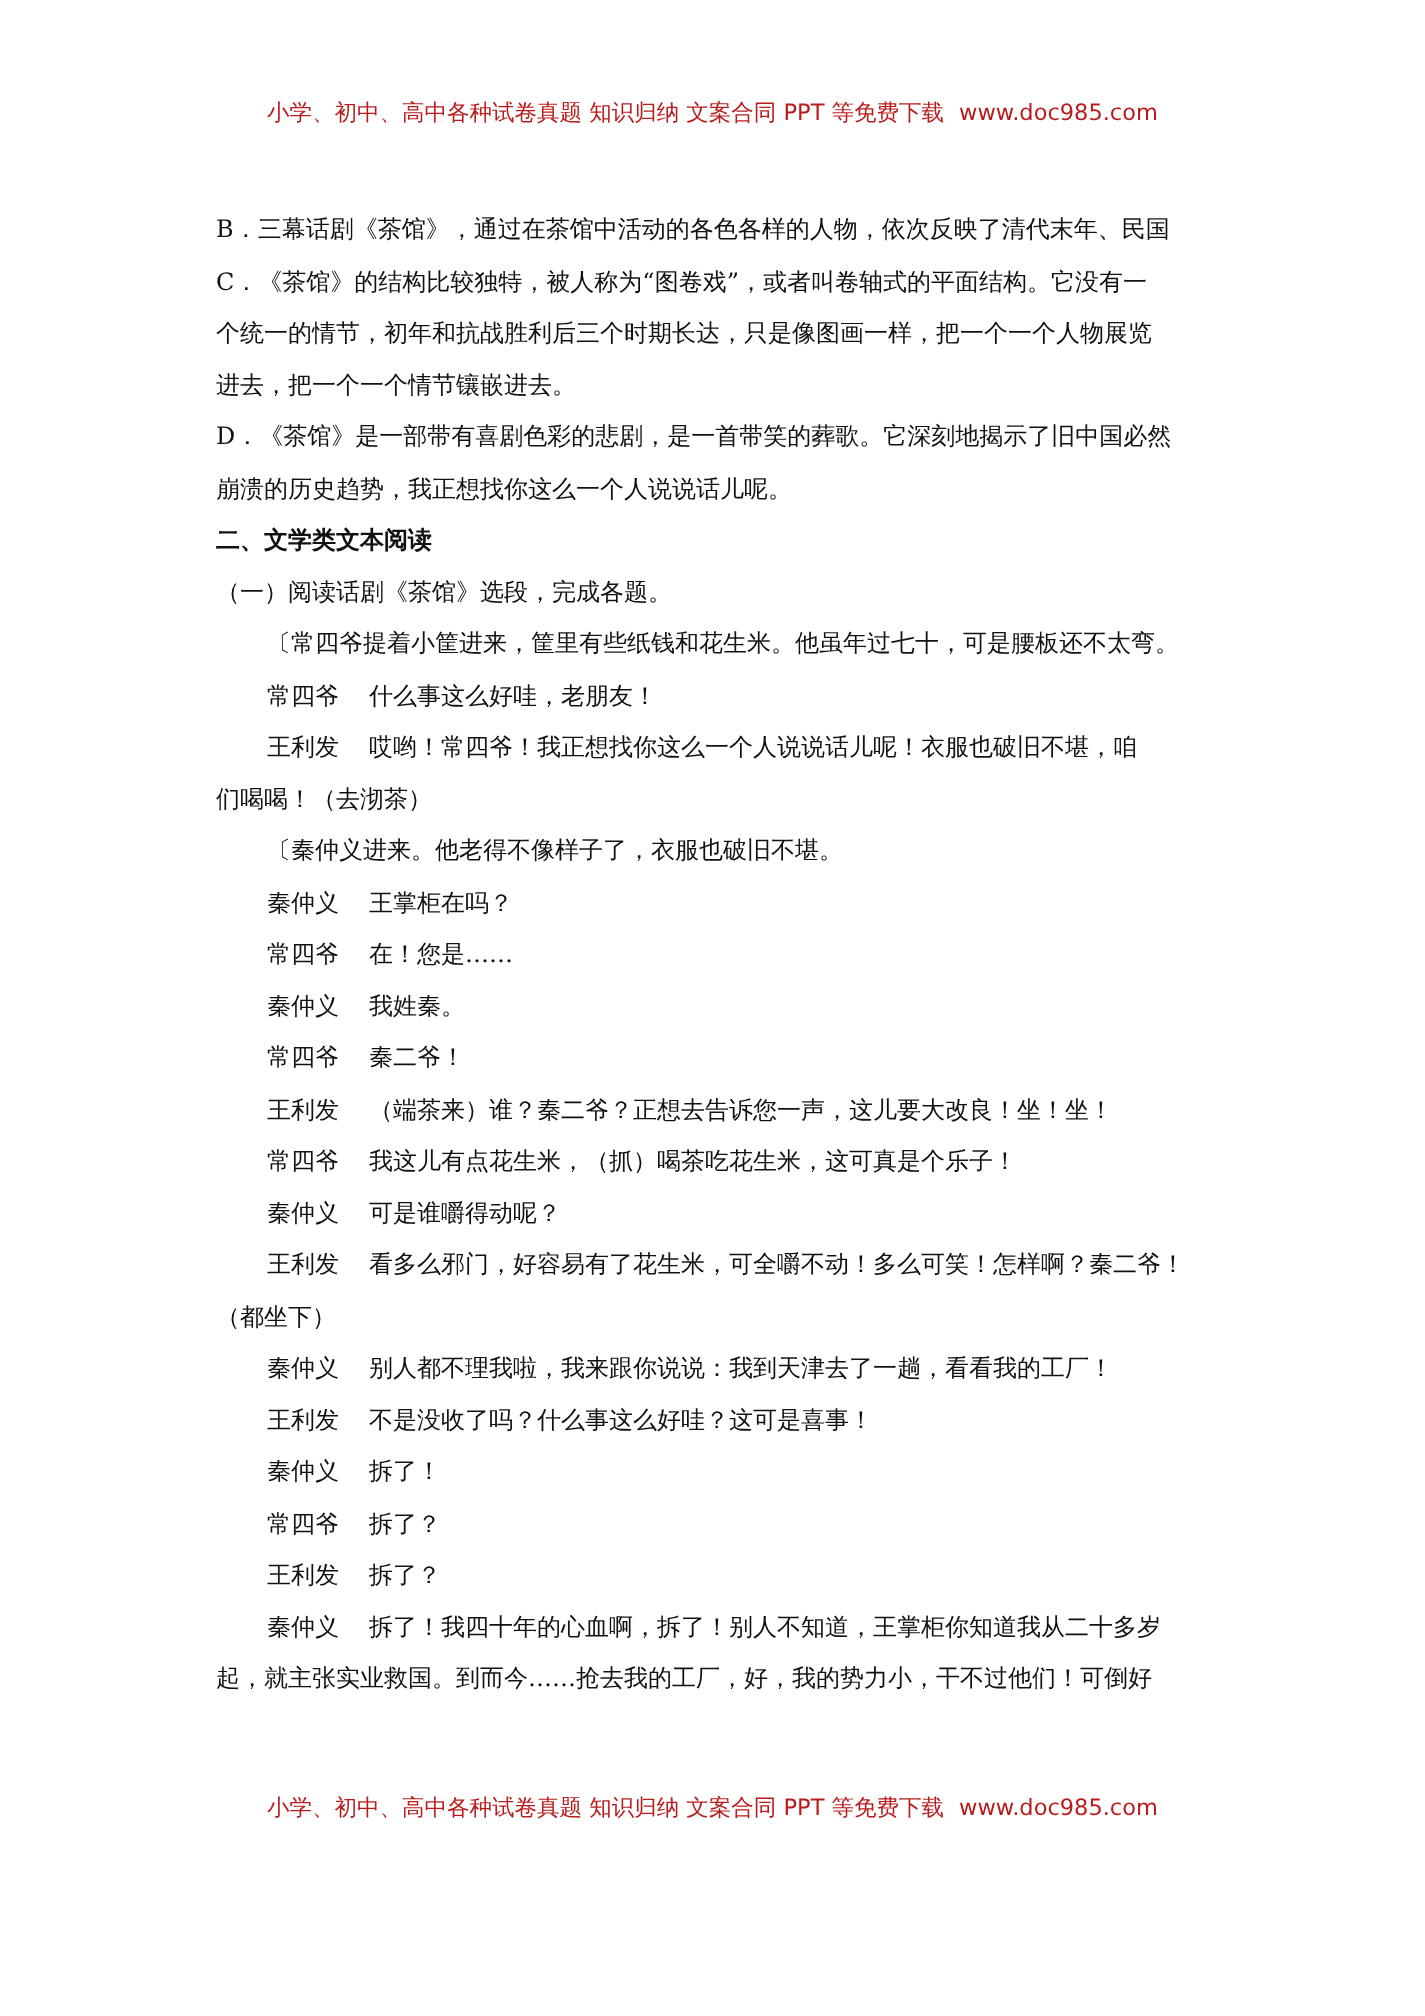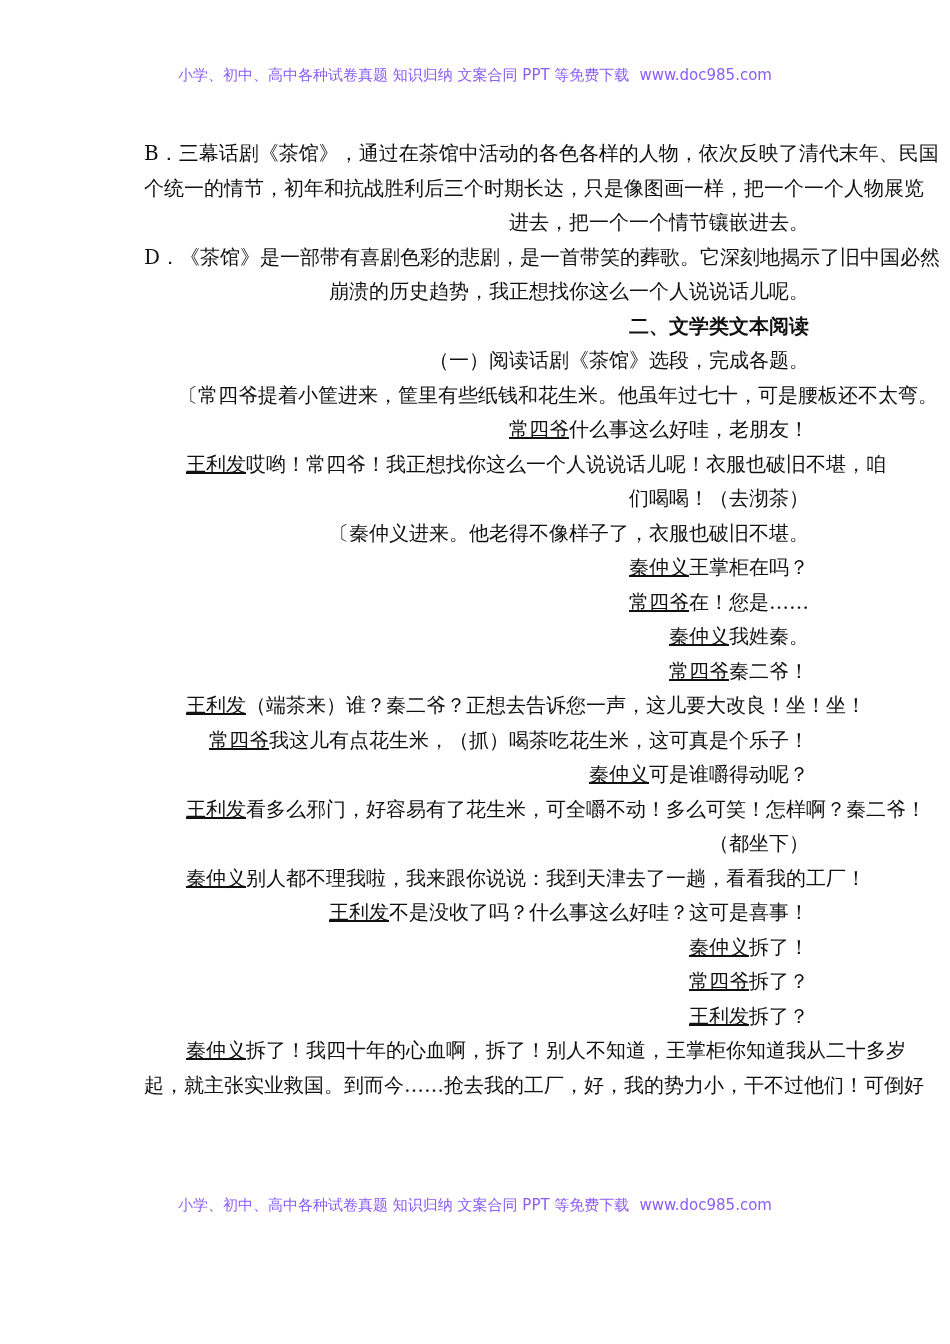--- a/index.html
+++ b/index.html
@@ -1,40 +1,41 @@
 <!DOCTYPE html>
 <html><head>
 <meta charset="utf-8">
 <style>
   html, body { margin: 0; padding: 0; background: #ffffff; }
   body { width: 950px; height: 1344px; position: relative; overflow: hidden;
          font-family: "DejaVu Serif", "Liberation Serif", serif; color: #111; }
   .page-header, .page-footer {
     position: absolute; left: 0; width: 950px; text-align: center;
     font-family: "DejaVu Sans", "Liberation Sans", sans-serif;
-    font-size: 15px; color: #8b5cf6; letter-spacing: 0px;
+    font-size: 15px; color: #b91c1c; letter-spacing: 0px;
   }
   .page-header { top: 66px; }
   .page-footer { top: 1196px; }
   .page-header .url, .page-footer .url { margin-left: 10px; }
   .content { position: absolute; left: 144px; top: 136px; width: 665px; }
-  .line { font-size: 20px; line-height: 34.5px; height: 34.5px; white-space: nowrap; text-align: right; }
+  .line { font-size: 16px; line-height: 34.5px; height: 34.5px; white-space: nowrap; }
   .indent { padding-left: 34px; }
   .bold { font-weight: bold; font-family: "DejaVu Sans", "Liberation Sans", sans-serif; }
-  .speaker { display: inline-block; width: 68px; text-decoration: underline; }
+  .speaker { display: inline-block; width: 68px; }
 </style>
 </head>
 <body>
 
 <div class="page-header">
   <span>小学、初中、高中各种试卷真题 知识归纳 文案合同 PPT 等免费下载</span><span class="url">www.doc985.com</span>
 </div>
 
 <div class="content">
   <div class="line">B．三幕话剧《茶馆》，通过在茶馆中活动的各色各样的人物，依次反映了清代末年、民国</div>
+  <div class="line">C．《茶馆》的结构比较独特，被人称为“图卷戏”，或者叫卷轴式的平面结构。它没有一</div>
   <div class="line">个统一的情节，初年和抗战胜利后三个时期长达，只是像图画一样，把一个一个人物展览</div>
   <div class="line">进去，把一个一个情节镶嵌进去。</div>
   <div class="line">D．《茶馆》是一部带有喜剧色彩的悲剧，是一首带笑的葬歌。它深刻地揭示了旧中国必然</div>
   <div class="line">崩溃的历史趋势，我正想找你这么一个人说说话儿呢。</div>
   <div class="line bold">二、文学类文本阅读</div>
   <div class="line">（一）阅读话剧《茶馆》选段，完成各题。</div>
   <div class="line indent">〔常四爷提着小筐进来，筐里有些纸钱和花生米。他虽年过七十，可是腰板还不太弯。</div>
 
   <div class="line indent"><span class="speaker">常四爷</span><span>什么事这么好哇，老朋友！</span></div>
   <div class="line indent"><span class="speaker">王利发</span><span>哎哟！常四爷！我正想找你这么一个人说说话儿呢！衣服也破旧不堪，咱</span></div>

